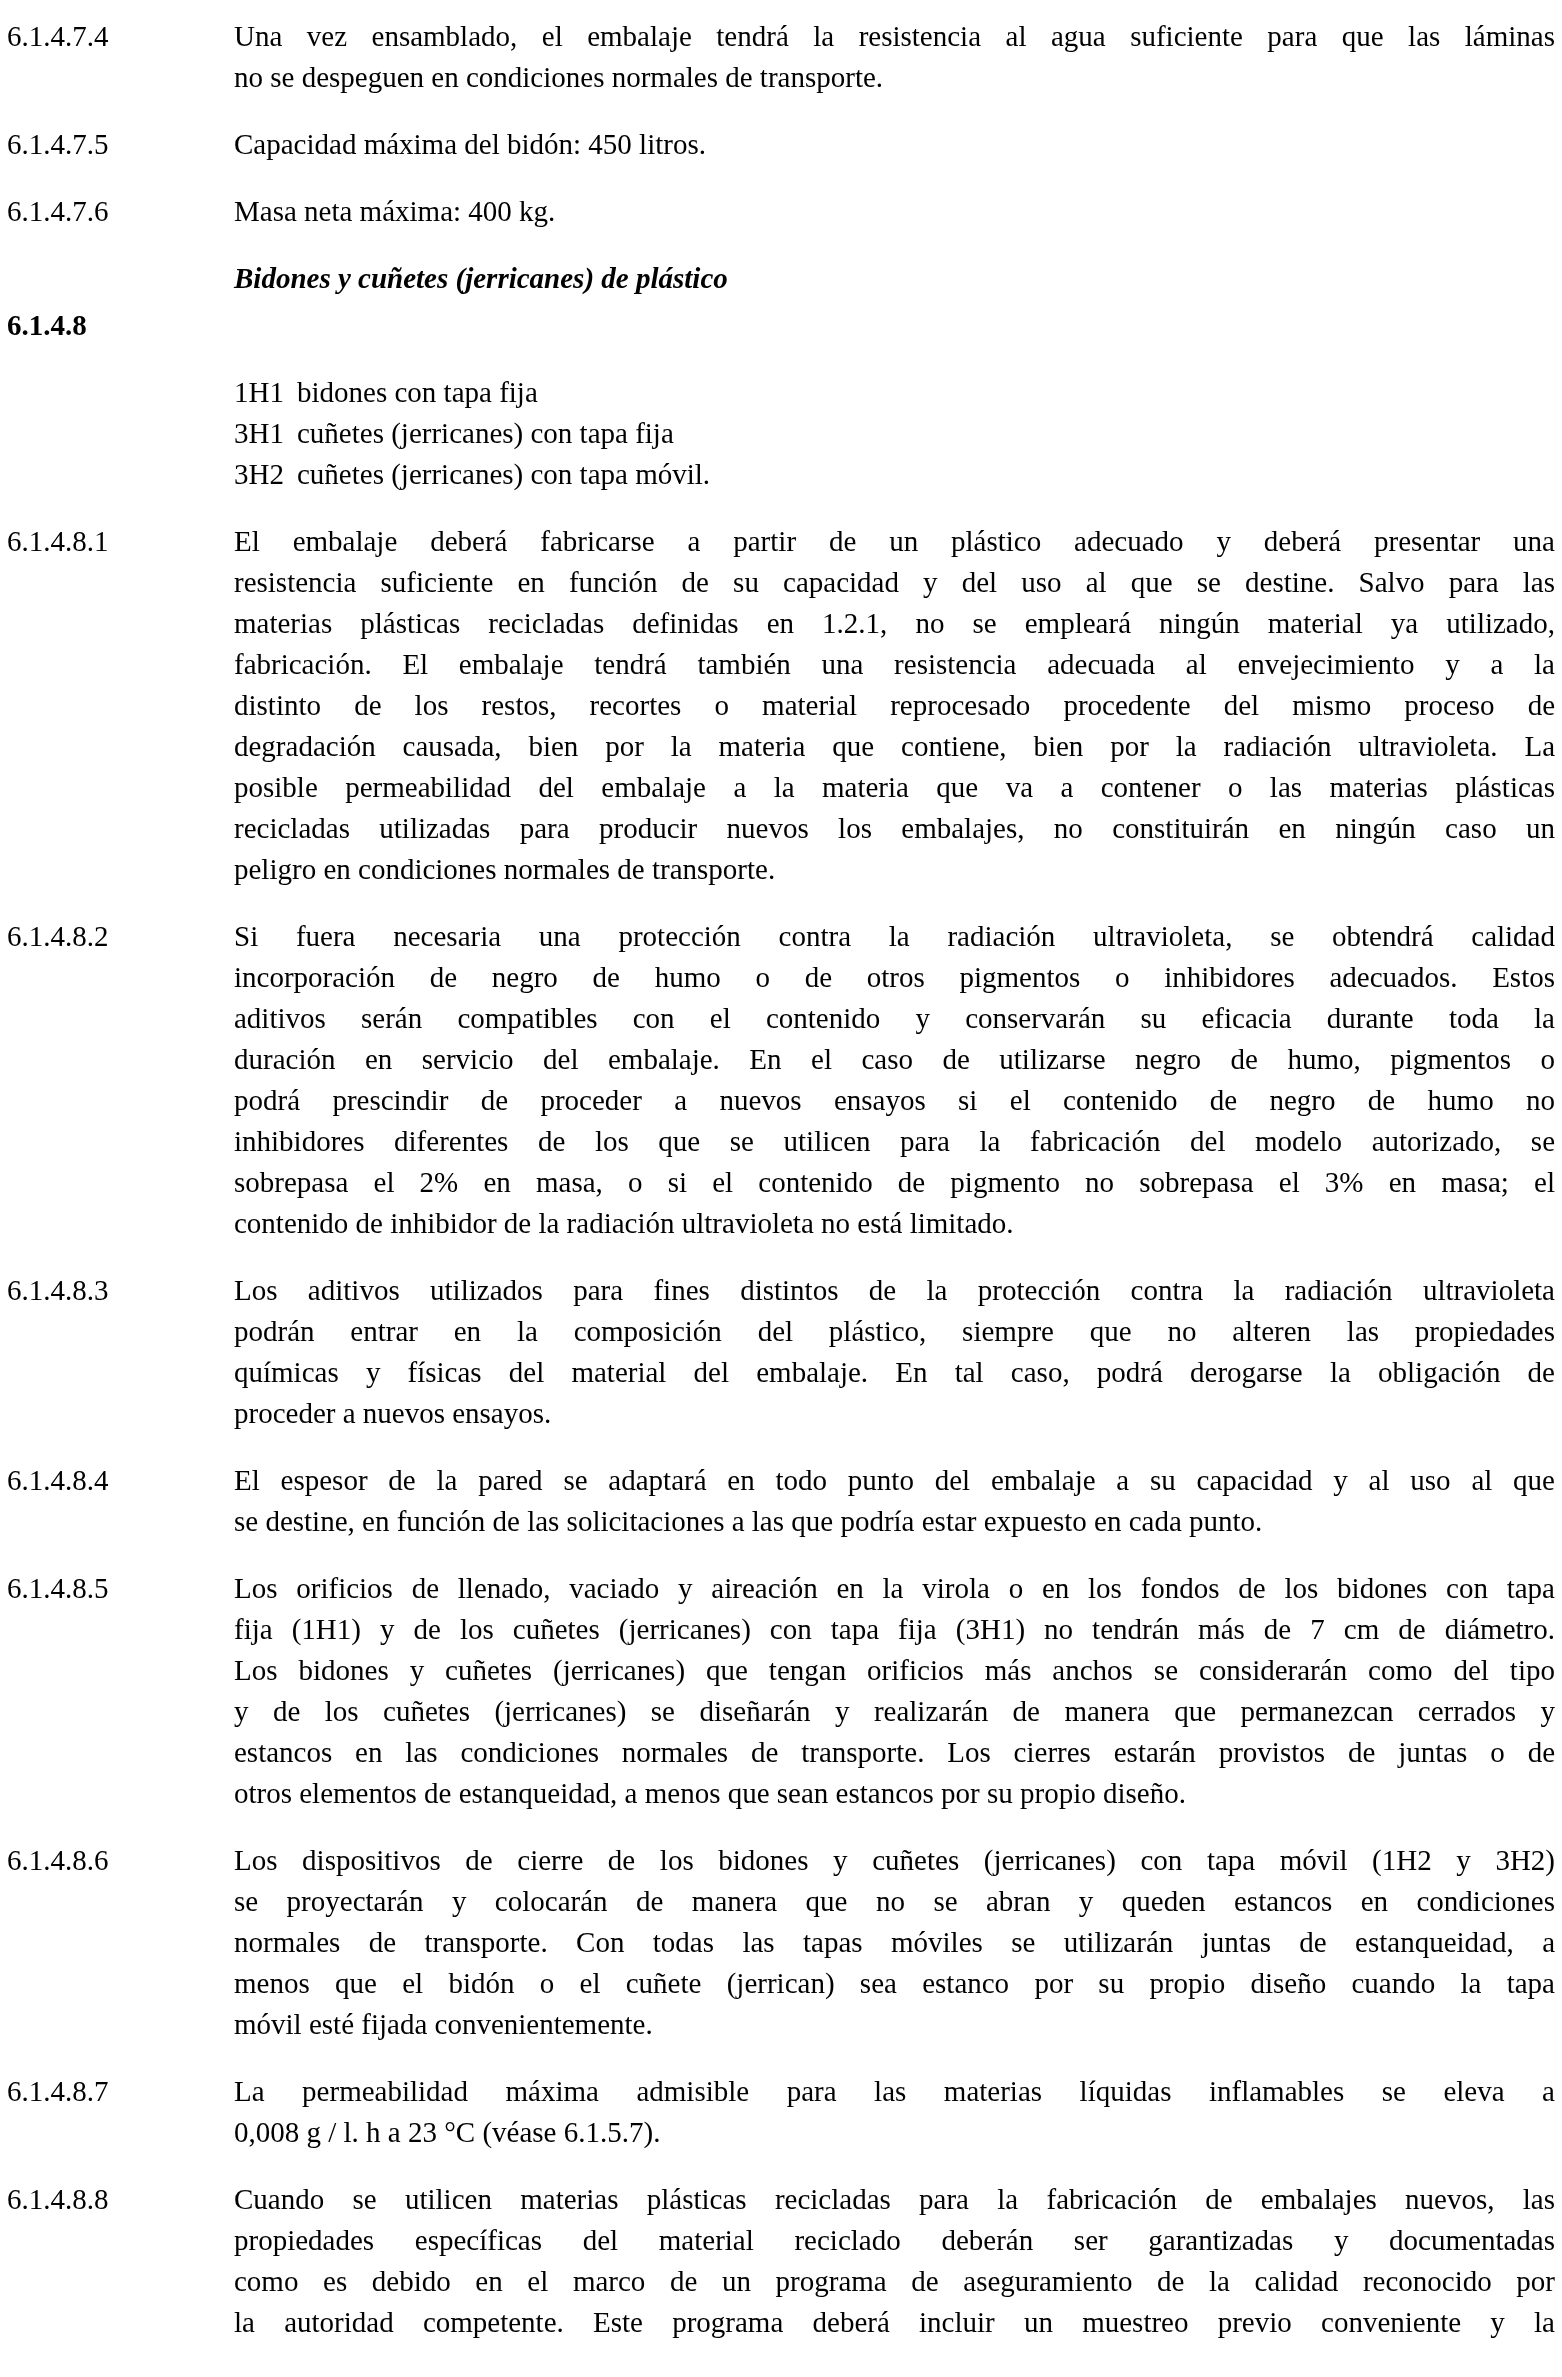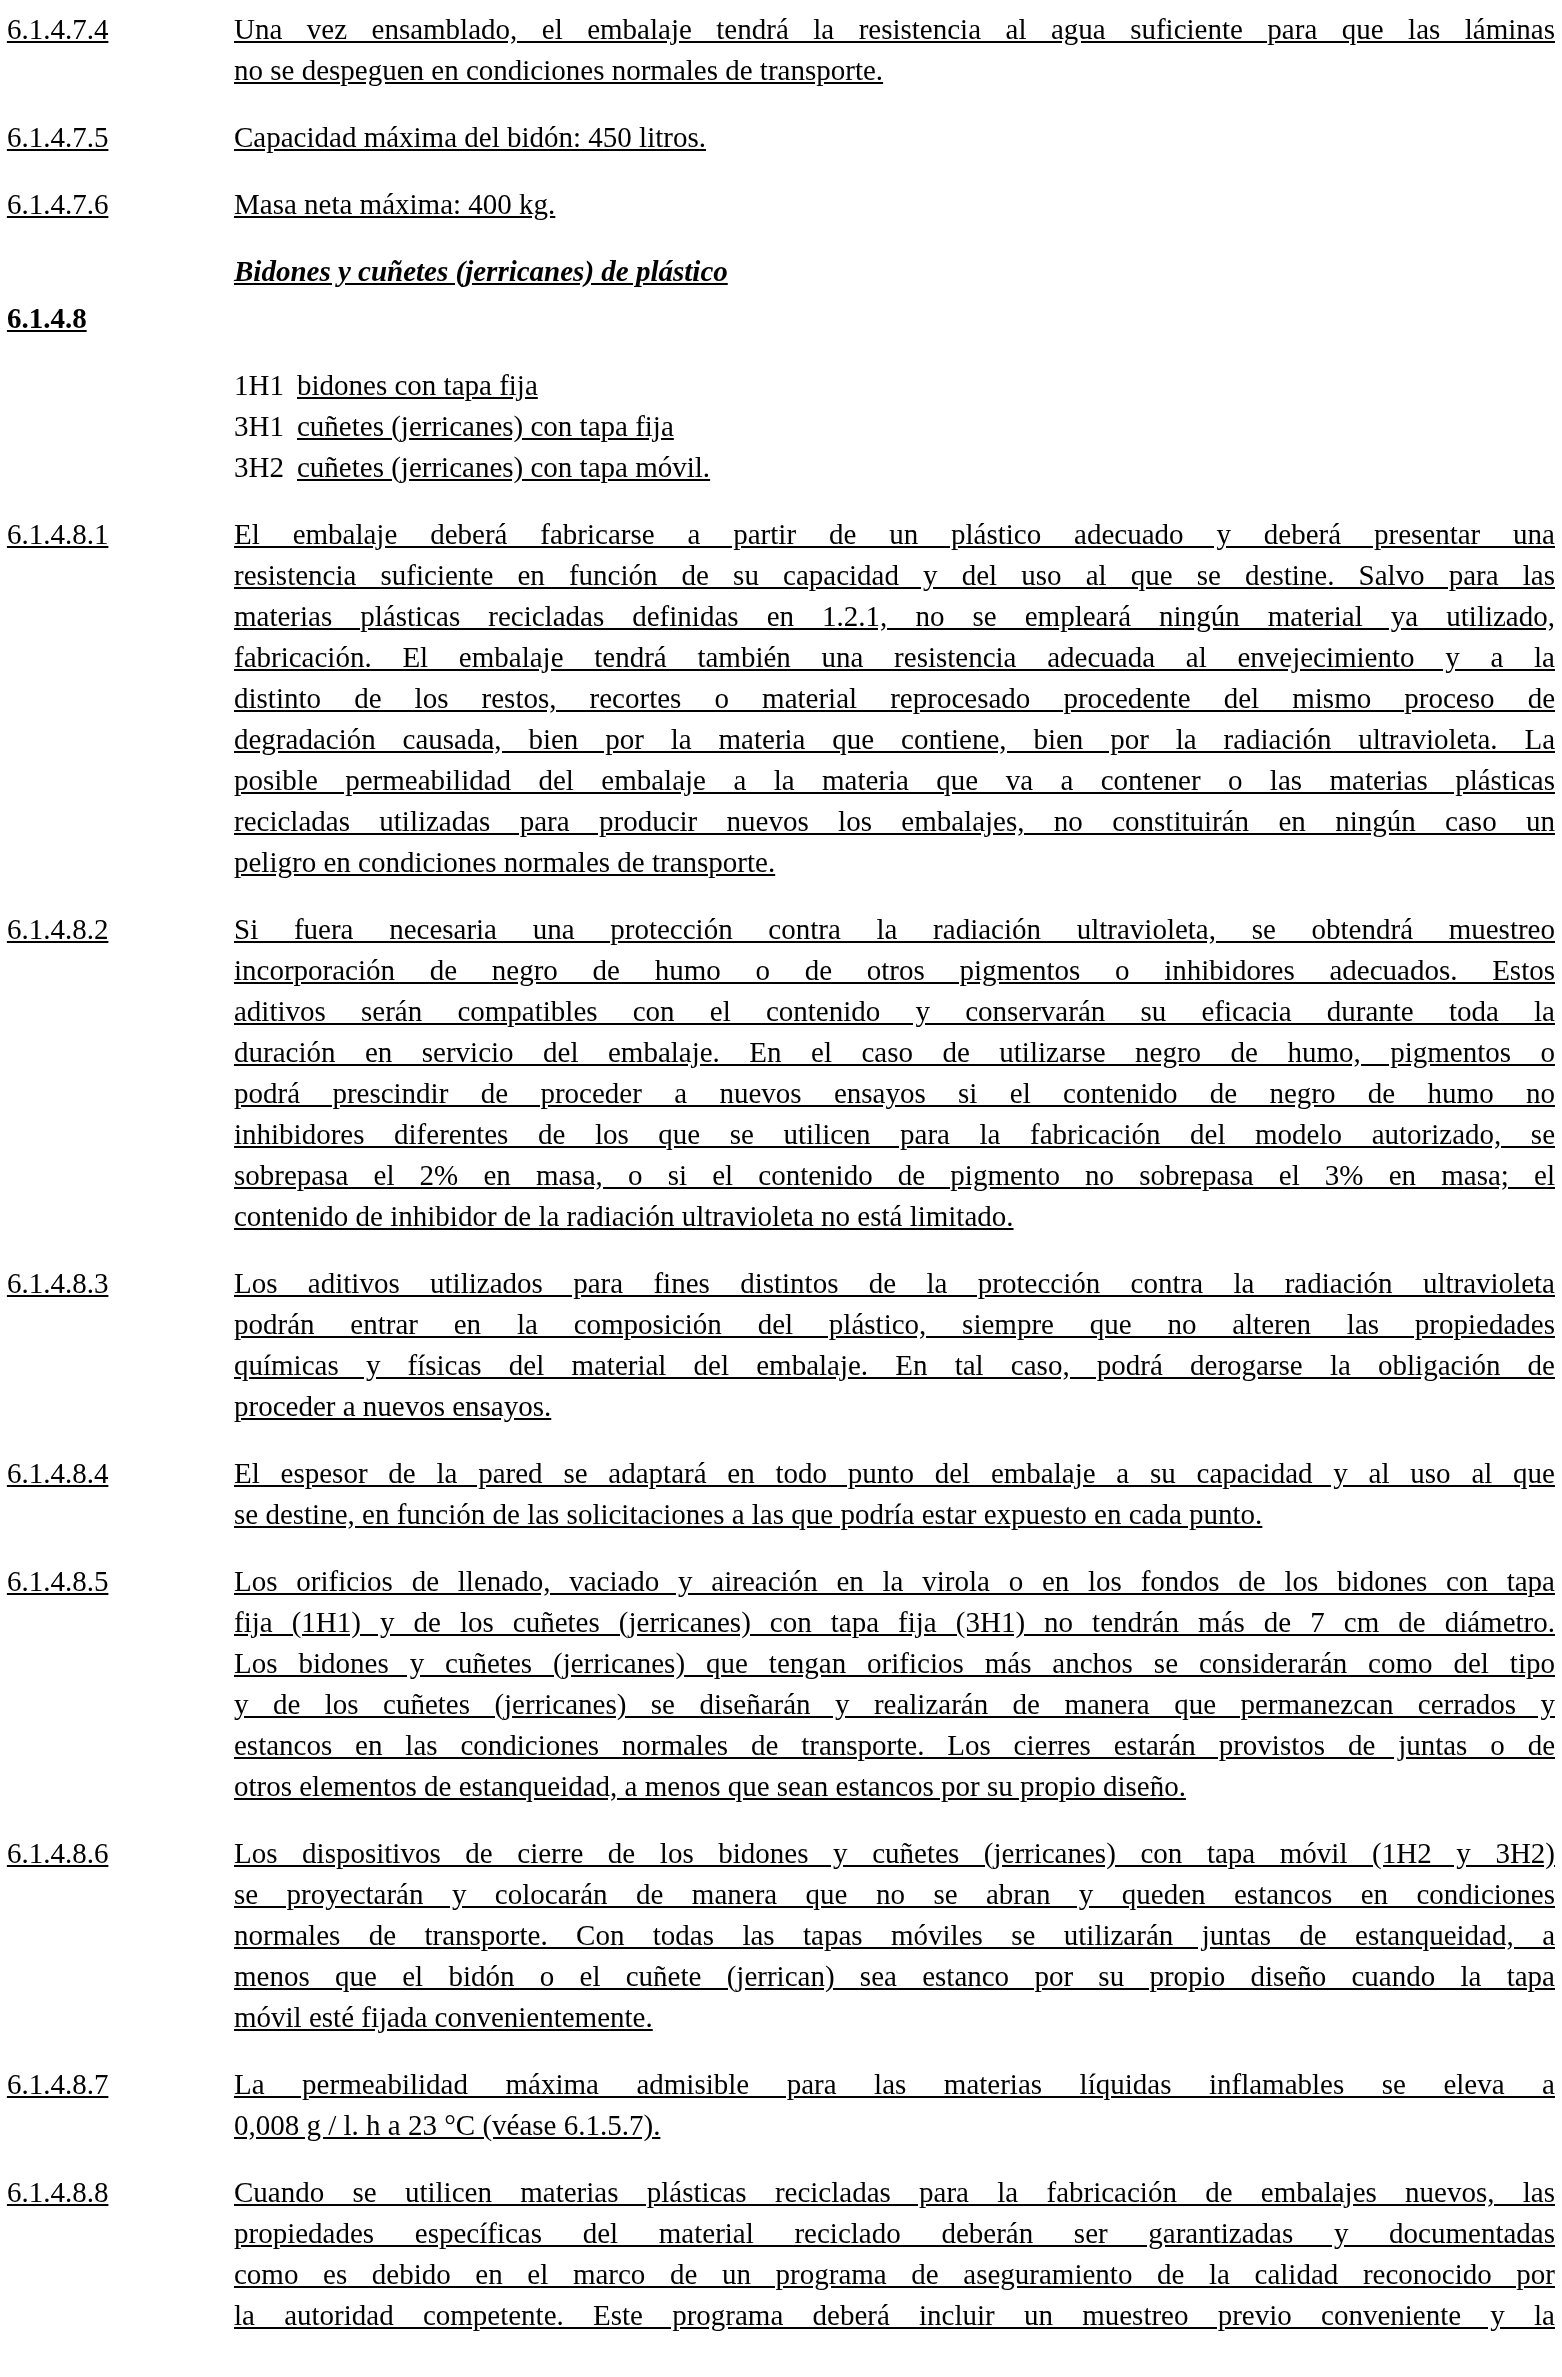--- a/index.html
+++ b/index.html
@@ -12,22 +12,21 @@
     width: 1563px;
     height: 2377px;
     background: #ffffff;
     color: #000000;
     overflow: hidden;
     font-family: "Liberation Serif", "DejaVu Serif", serif;
     font-size: 29px;
     -webkit-font-smoothing: antialiased;
   }
   #paragraphs {
-    padding-top: 9px;
-    text-decoration: underline;
+    padding-top: 16px;
   }
   .para {
     display: flex;
     align-items: flex-start;
     margin-top: 26px;
   }
   .para:first-child {
     margin-top: 0;
   }
   .num {
@@ -115,21 +114,21 @@
           <div class="line j">distinto de los restos, recortes o material reprocesado procedente del mismo proceso de</div>
           <div class="line j">degradación causada, bien por la materia que contiene, bien por la radiación ultravioleta. La</div>
           <div class="line j">posible permeabilidad del embalaje a la materia que va a contener o las materias plásticas</div>
           <div class="line j">recicladas utilizadas para producir nuevos los embalajes, no constituirán en ningún caso un</div>
           <div class="line">peligro en condiciones normales de transporte.</div>
         </div>
       </div>
       <div class="para">
         <div class="num">6.1.4.8.2</div>
         <div class="body">
-          <div class="line j">Si fuera necesaria una protección contra la radiación ultravioleta, se obtendrá muestreo</div>
+          <div class="line j">Si fuera necesaria una protección contra la radiación ultravioleta, se obtendrá calidad</div>
           <div class="line j">incorporación de negro de humo o de otros pigmentos o inhibidores adecuados. Estos</div>
           <div class="line j">aditivos serán compatibles con el contenido y conservarán su eficacia durante toda la</div>
           <div class="line j">duración en servicio del embalaje. En el caso de utilizarse negro de humo, pigmentos o</div>
           <div class="line j">podrá prescindir de proceder a nuevos ensayos si el contenido de negro de humo no</div>
           <div class="line j">inhibidores diferentes de los que se utilicen para la fabricación del modelo autorizado, se</div>
           <div class="line j">sobrepasa el 2% en masa, o si el contenido de pigmento no sobrepasa el 3% en masa; el</div>
           <div class="line">contenido de inhibidor de la radiación ultravioleta no está limitado.</div>
         </div>
       </div>
       <div class="para">

